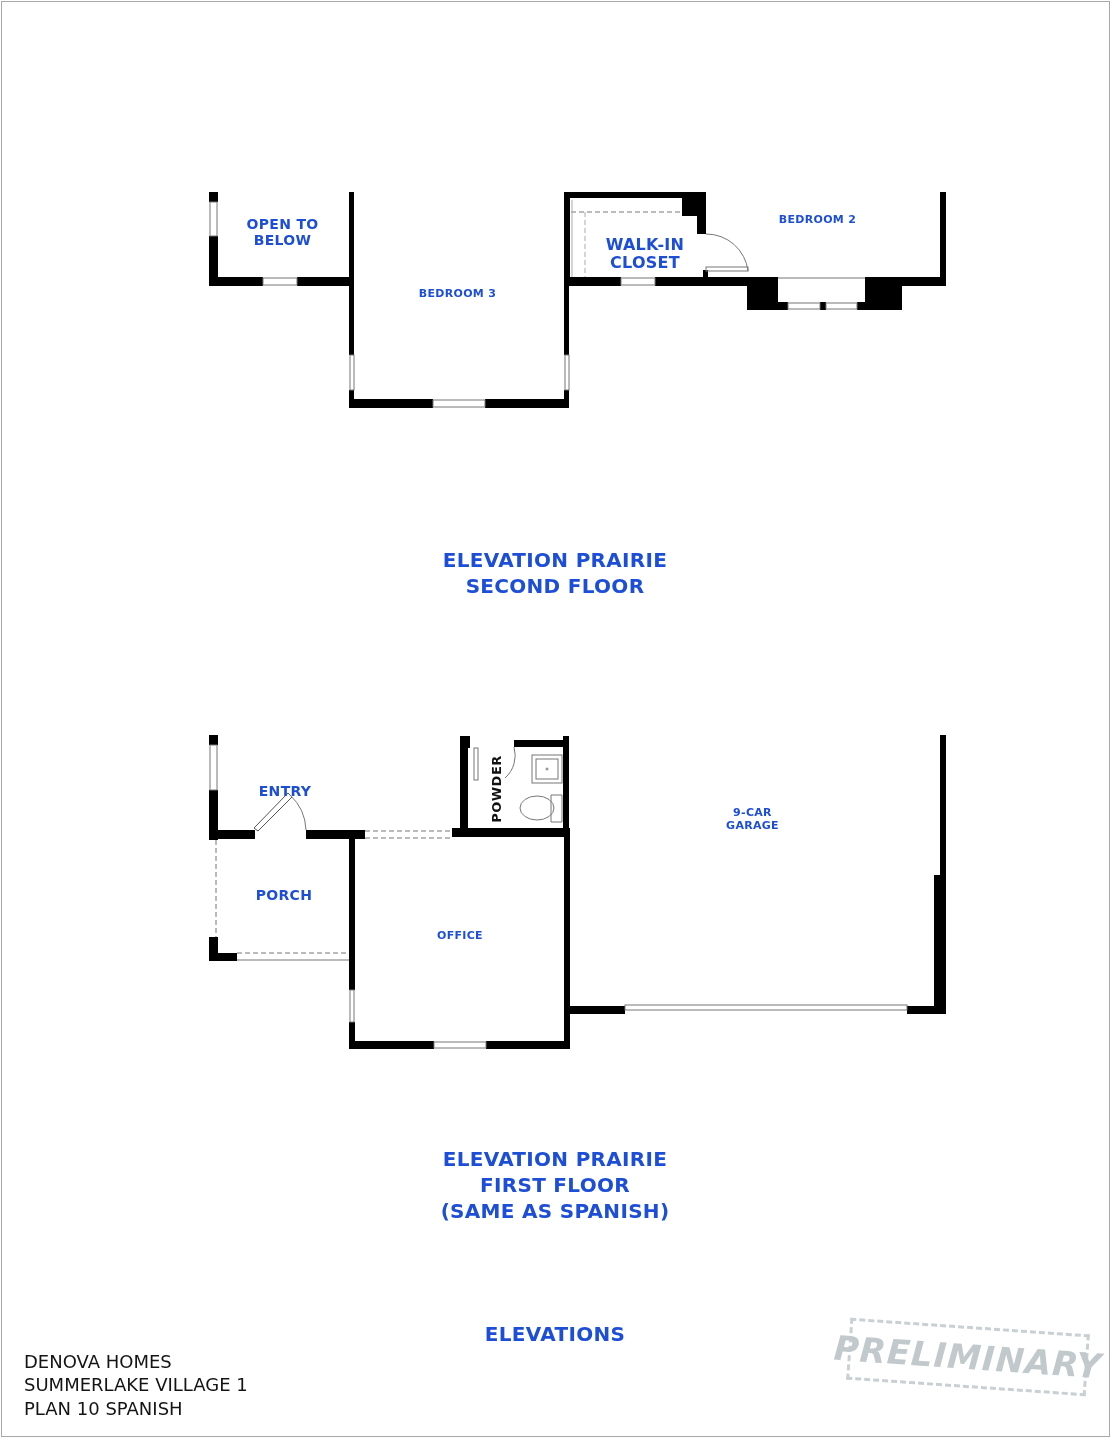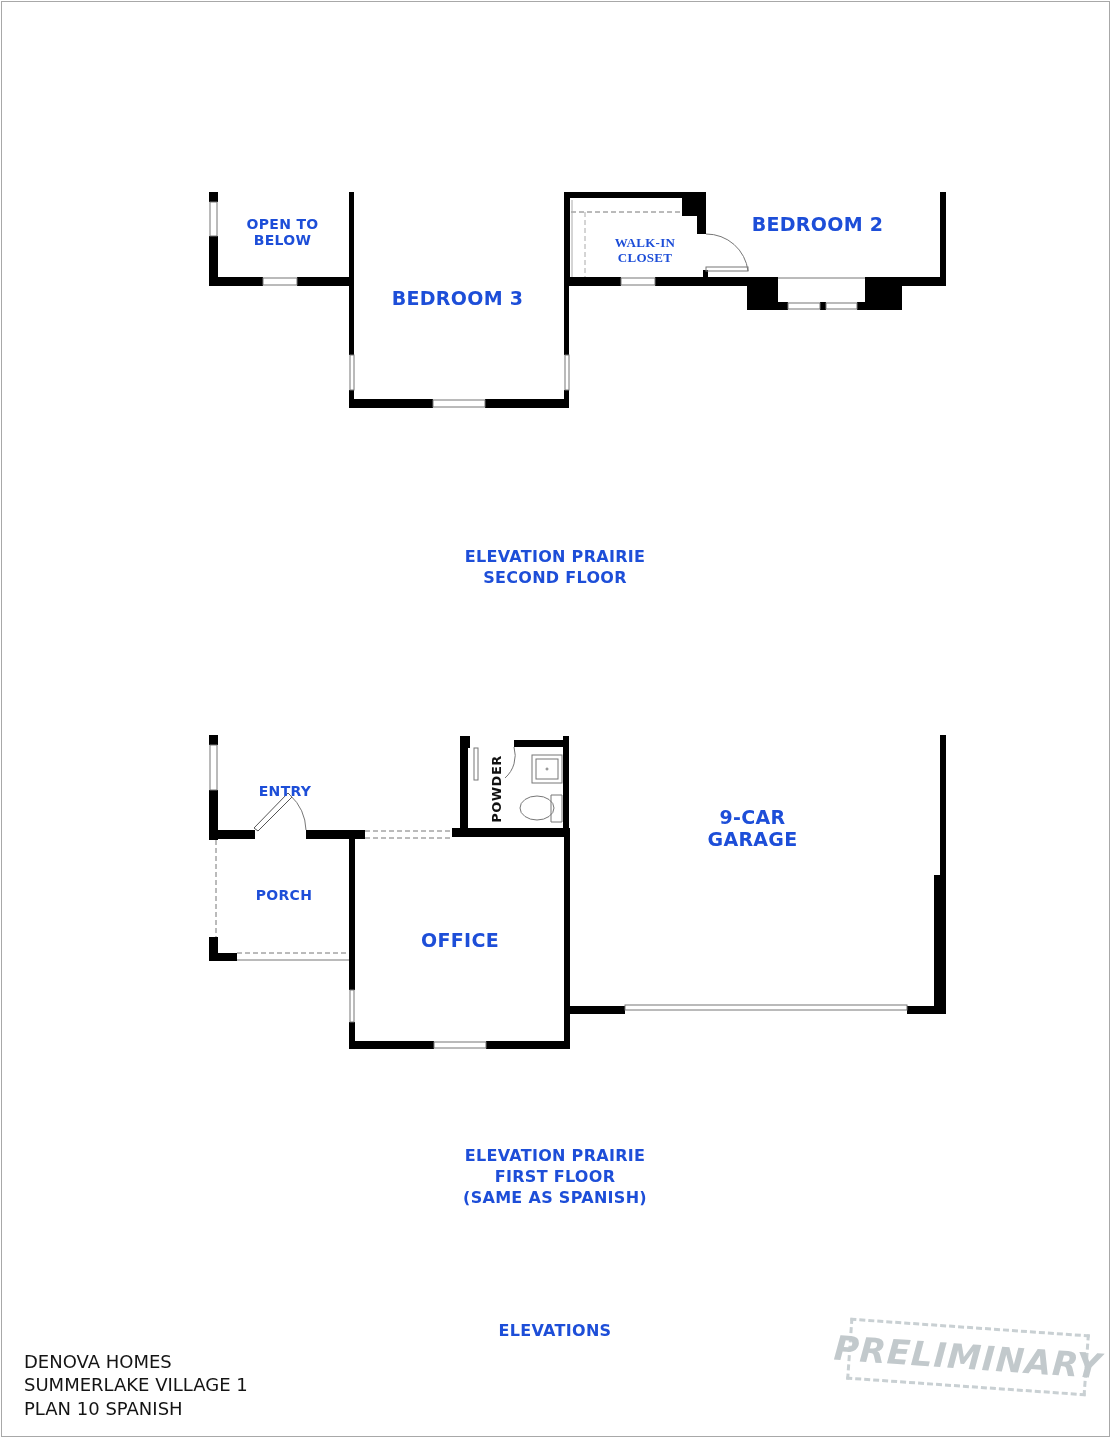--- a/index.html
+++ b/index.html
@@ -3,24 +3,24 @@
 <meta charset="utf-8">
 <style>
   html, body { margin: 0; padding: 0; background: #ffffff; }
   body { width: 1113px; height: 1440px; position: relative; overflow: hidden;
          font-family: "DejaVu Sans", "Liberation Sans", sans-serif; color: #111; }
   .page-border { position: absolute; left: 1px; top: 1px; width: 1109px; height: 1436px;
                  border: 1px solid #a8a8a8; box-sizing: border-box; pointer-events: none; }
   svg.plan { position: absolute; left: 0; top: 0; }
   .label { position: absolute; text-align: center; font-weight: bold; letter-spacing: 0.3px;
            line-height: 1.15; white-space: pre-line; color: #1d4ed8; }
-  .room-lg { font-size: 19px; }
+  .room-lg { font-size: 11px; }
   .room-md { font-size: 14px; }
-  .room-sm { font-size: 13px; font-family: Liberation Serif, serif; }
-  .caption { font-size: 16px; font-weight: bold; line-height: 1.3; text-align: center; }
+  .room-sm { font-size: 16px; }
+  .caption { font-size: 20px; font-weight: bold; line-height: 1.3; text-align: center; }
   .title-block { position: absolute; left: 24px; top: 1350px; font-size: 18px; font-weight: normal;
                  line-height: 1.3; color: #141414; }
   .powder { position: absolute; font-size: 13px; font-weight: bold; transform: rotate(-90deg);
             transform-origin: center center; letter-spacing: 0.5px; }
   .stamp { position: absolute; left: 848px; top: 1326px; width: 240px; height: 62px;
            border: 3px dashed #c9d0d3; transform: rotate(4deg); box-sizing: border-box;
            display: flex; align-items: center; justify-content: center; }
   .stamp span { font-family: "DejaVu Sans", sans-serif; font-weight: bold; font-style: italic;
                 font-size: 34px; color: #c2c9cc; letter-spacing: 1px; }
 </style>

